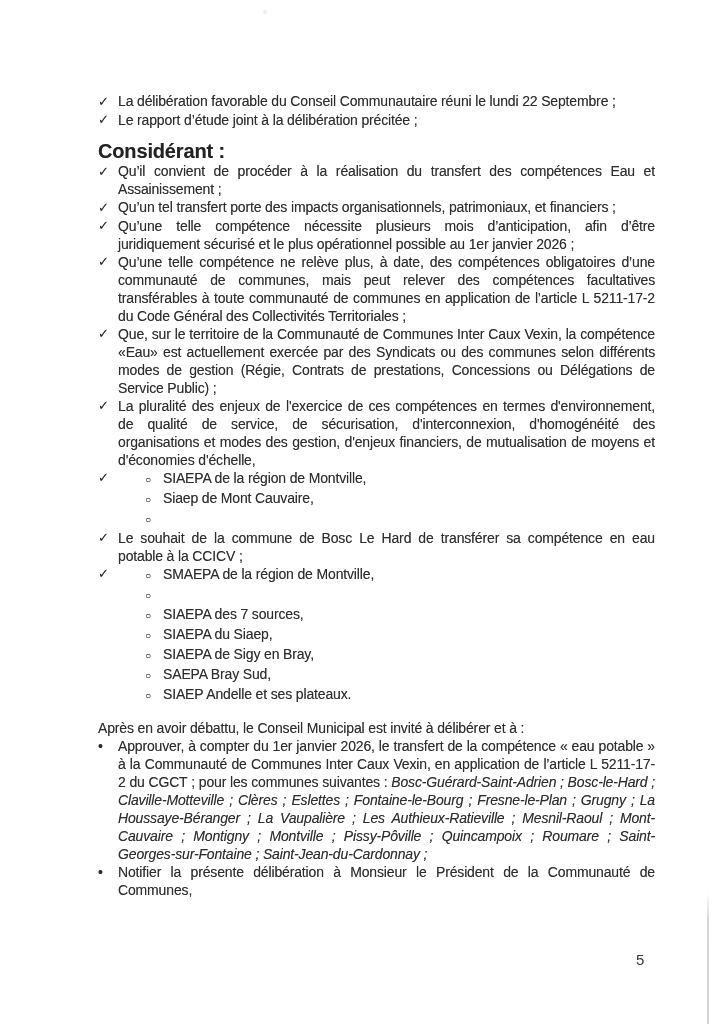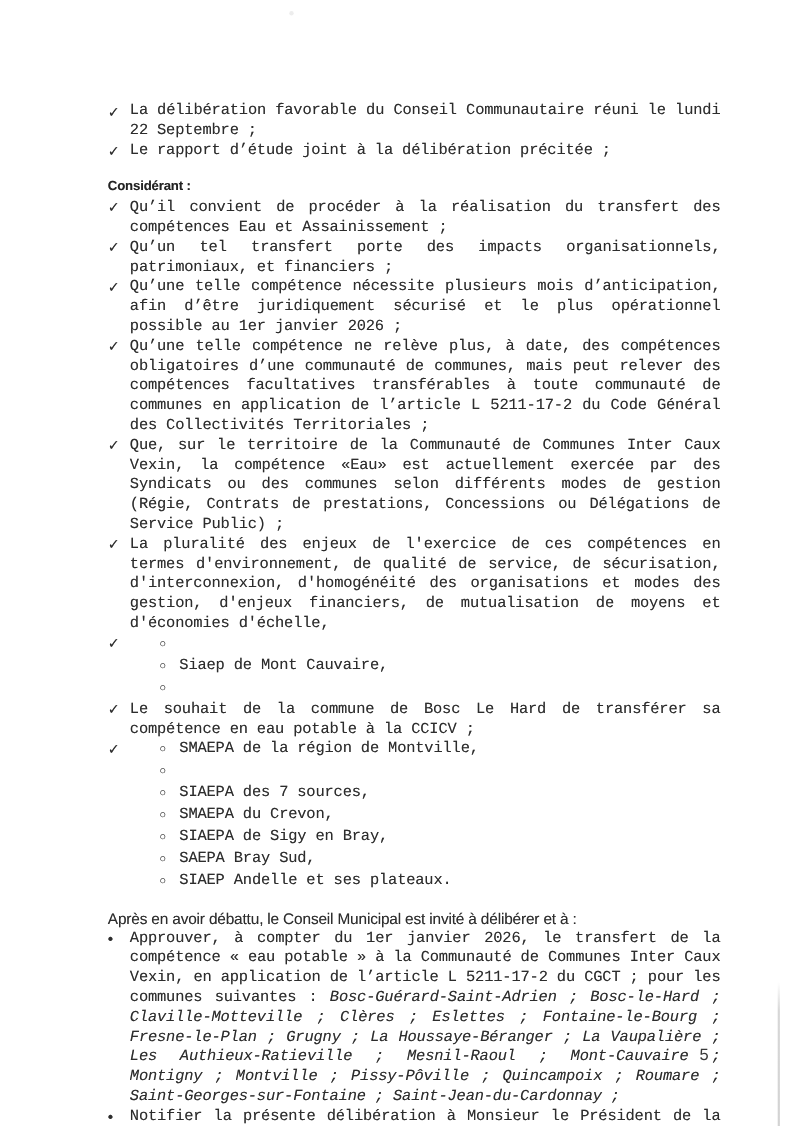--- a/index.html
+++ b/index.html
@@ -25,29 +25,29 @@
     text-shadow:0 0 0.4px rgba(40,40,40,0.45);
   }
   ul{list-style:none;margin:0;padding:0;}
   li{display:flex;align-items:flex-start;}
   .marker{
     flex:0 0 20px;
     text-align:left;
     user-select:none;
   }
   .check-marker{font-size:13px;padding-top:0.5px;}
-  .li-body{flex:1;min-width:0;font-family:Liberation Mono, monospace;}
+  .li-body{flex:1;min-width:0;}
   .just{text-align:justify;text-align-last:left;}
   .sub{margin-left:27px;margin-right:0;}
   .sub .marker{flex:0 0 18px;font-size:10px;padding-top:2px;}
   .heading{
     font-weight:bold;
     color:#232323;
     margin:13px 0 2px 0;
-    font-size:12px;
+    font-size:20px;
   }
   .para{margin:14px 0 0 0;}
   .decisions{margin-top:0;}
   .decisions .marker{flex:0 0 20px;font-size:14px;}
   .communes{font-style:italic;}
   .page-number{
     position:absolute;
     left:636px;top:951px;
     font-size:15px;
     color:#3a3a3a;
@@ -111,20 +111,21 @@
       <li>
         <span class="marker check-marker">✓</span>
         <div class="li-body just">La pluralité des enjeux de l'exercice de ces compétences en termes d'environnement, de qualité de service, de sécurisation, d'interconnexion, d'homogénéité des organisations et modes des gestion, d'enjeux financiers, de mutualisation de moyens et d'économies d'échelle,</div>
       </li>
       <li>
         <span class="marker check-marker">✓</span>
         <div class="li-body">
           <ul class="sub">
             <li>
               <span class="marker">○</span>
+              <span>SIAEPA de la région de Montville,</span>
             </li>
             <li>
               <span class="marker">○</span>
               <span>Siaep de Mont Cauvaire,</span>
             </li>
             <li>
               <span class="marker">○</span>
             </li>
           </ul>
         </div>
@@ -143,21 +144,21 @@
             </li>
             <li>
               <span class="marker">○</span>
             </li>
             <li>
               <span class="marker">○</span>
               <span>SIAEPA des 7 sources,</span>
             </li>
             <li>
               <span class="marker">○</span>
-              <span>SMAEPA du Crevon,</span>
+              <span>SIAEPA du Siaep,</span>
             </li>
             <li>
               <span class="marker">○</span>
               <span>SIAEPA de Sigy en Bray,</span>
             </li>
             <li>
               <span class="marker">○</span>
               <span>SAEPA Bray Sud,</span>
             </li>
             <li>

